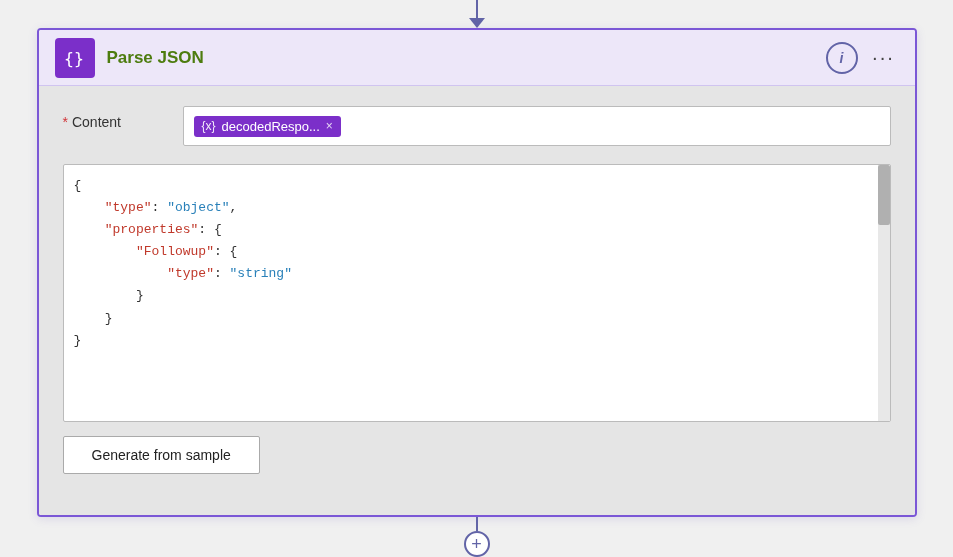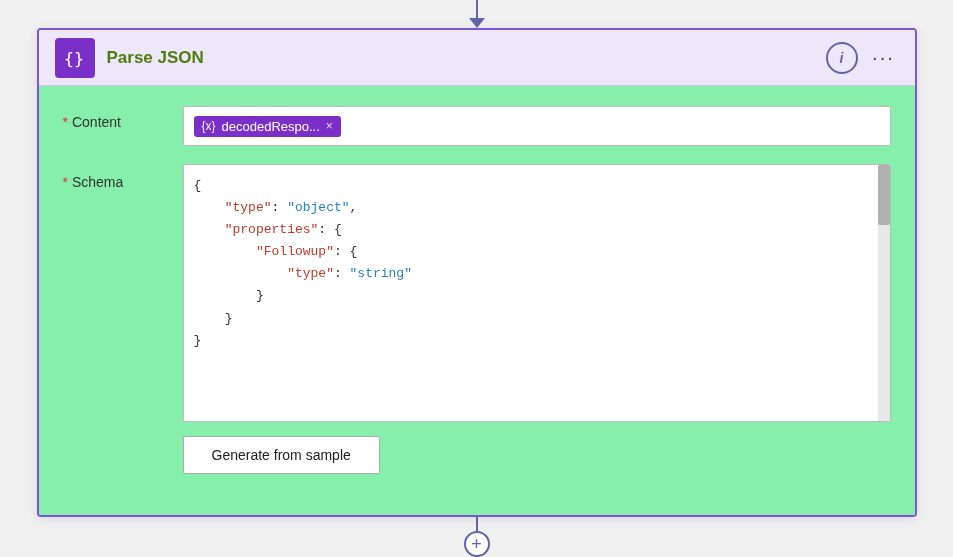--- a/index.html
+++ b/index.html
@@ -127,21 +127,21 @@
       color: #444;
       letter-spacing: 1px;
       display: flex;
       align-items: center;
       padding: 0 4px;
     }
 
     
     .card-body {
       padding: 20px 24px 24px 24px;
-      background: #86efac;
+      background: #e5e5e5;
     }
 
     
     .form-row {
       display: flex;
       align-items: flex-start;
       margin-bottom: 18px;
     }
 
     .form-label {
@@ -315,23 +315,20 @@
         <div class="content-field">
           <div class="token-chip">
             <span class="token-icon">{x}</span>
             <span class="token-name">decodedRespo...</span>
             <span class="token-close">×</span>
           </div>
         </div>
       </div>
 
       <div class="form-row">
-        <div class="form-label" style="padding-top:10px;">
-          <span class="required-star">*</span><span>Schema</span>
-        </div>
         <div class="schema-field">
           <div class="schema-textarea-wrap">
             <div class="schema-code"><span class="json-brace">{</span>
     <span class="json-key">"type"</span><span class="json-brace">: </span><span class="json-val-str">"object"</span><span class="json-brace">,</span>
     <span class="json-key">"properties"</span><span class="json-brace">: {</span>
         <span class="json-key">"Followup"</span><span class="json-brace">: {</span>
             <span class="json-key">"type"</span><span class="json-brace">: </span><span class="json-val-str">"string"</span>
         <span class="json-brace">}</span>
     <span class="json-brace">}</span>
 <span class="json-brace">}</span></div>

